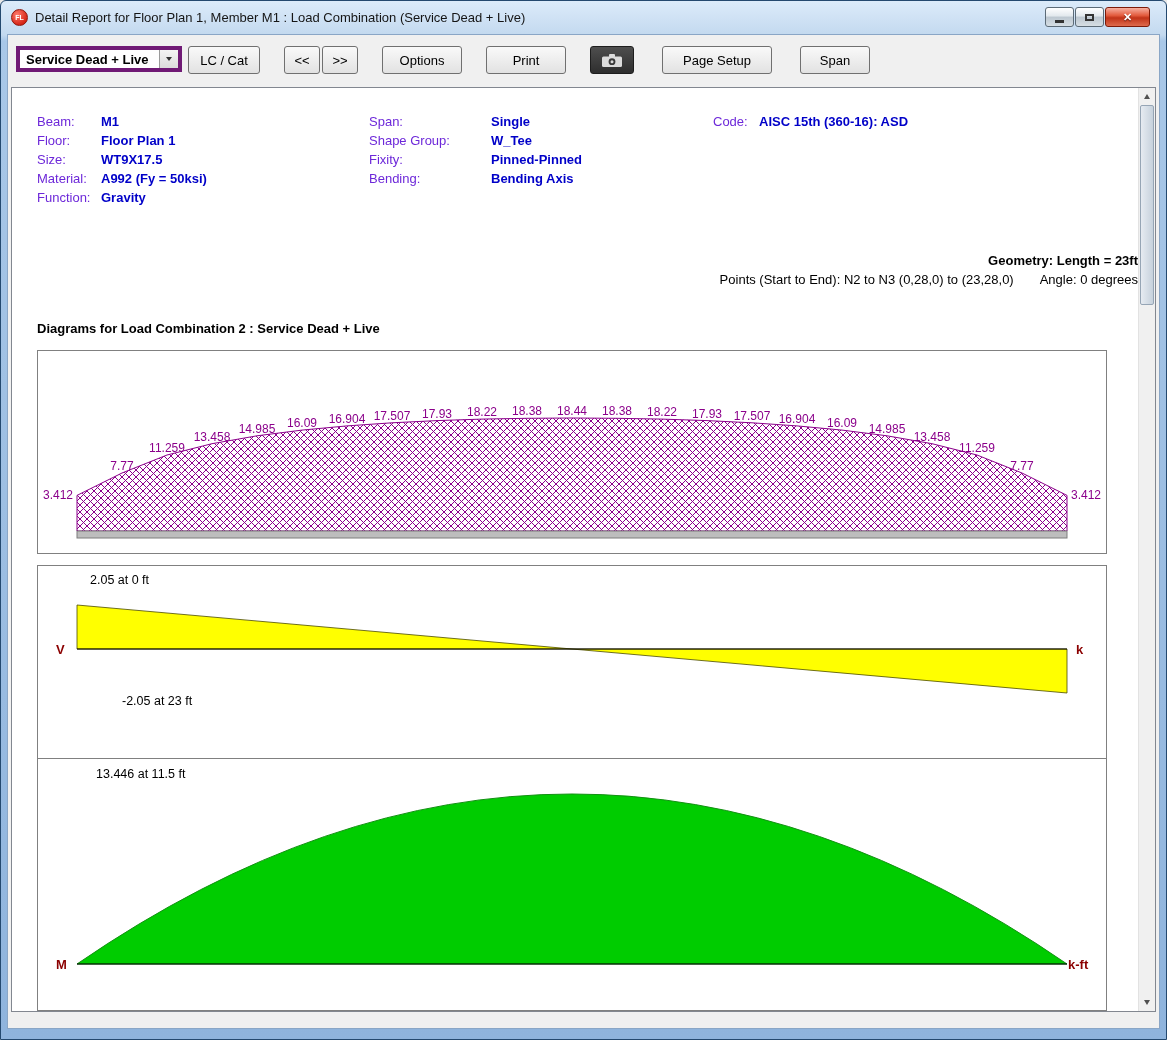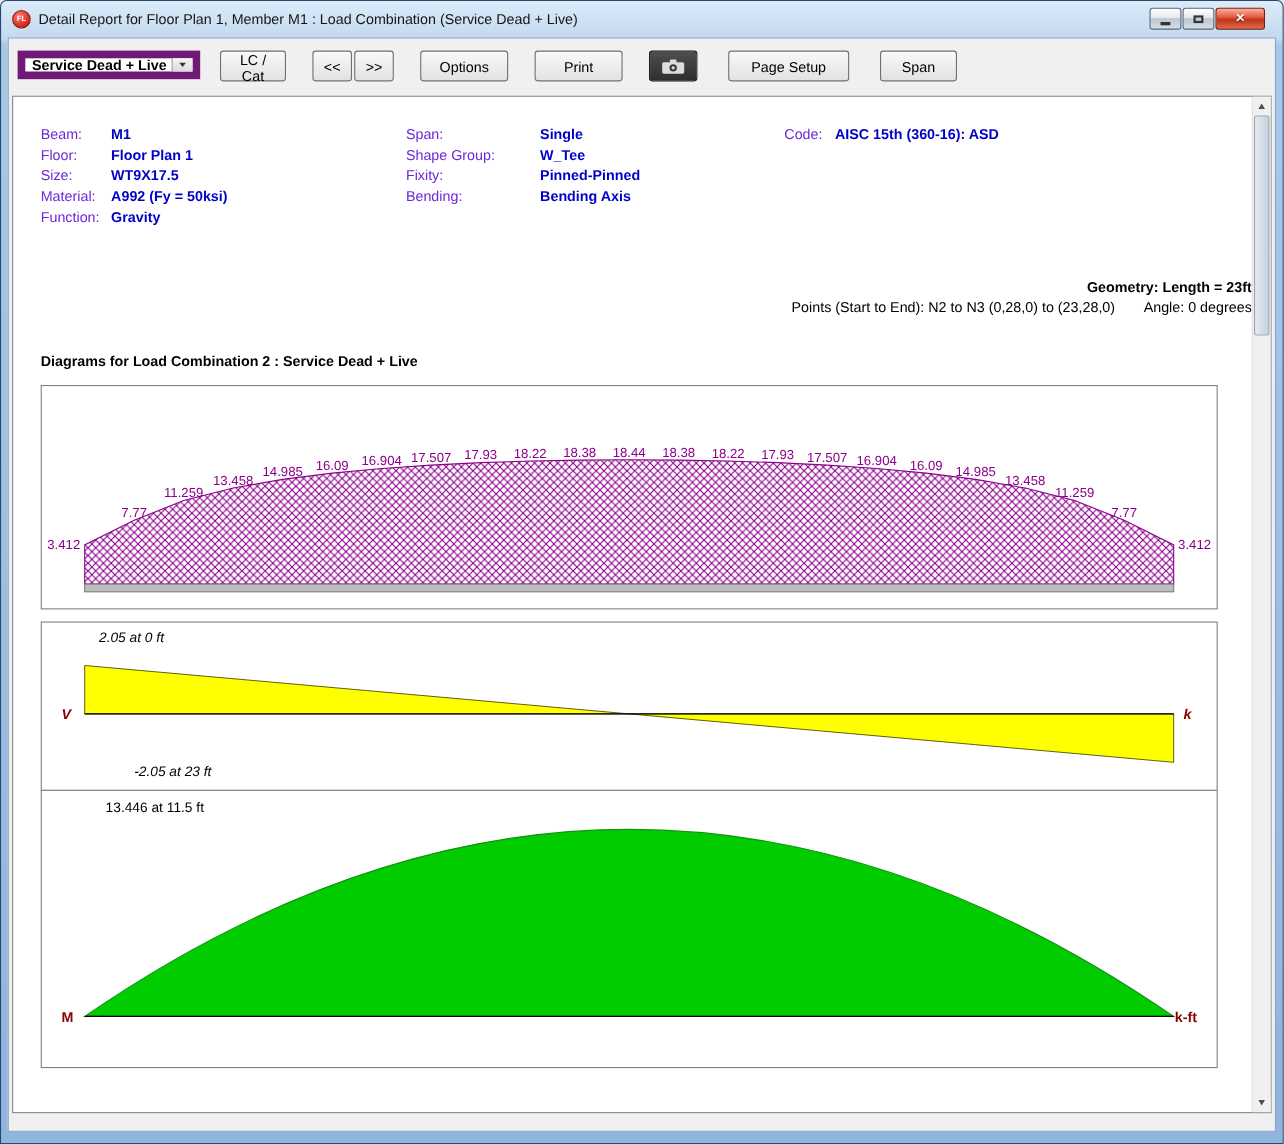--- a/index.html
+++ b/index.html
@@ -21,21 +21,21 @@
     display:flex;align-items:center;justify-content:center;cursor:default;padding:0;}
   .wbtn.close{width:45px;border-color:#7c1a08;
     background:linear-gradient(180deg,#f7b0a0,#e25a3c 42%,#c13318 55%,#de6a4c);}
   .glyph-min{width:9px;height:3px;background:#333;margin-top:9px;}
   .glyph-max{width:9px;height:7px;border:2px solid #333;box-sizing:border-box;background:transparent;}
   .glyph-close{color:#fff;font-size:11px;font-weight:bold;line-height:1;text-shadow:0 1px 1px #5a0e00;}
 
   
   .inner{height:995px;box-sizing:border-box;background:#f0f0f0;border:1px solid #8aa6c6;}
   .toolbar{height:52px;box-sizing:border-box;padding:11px 0 0 8px;display:flex;align-items:flex-start;}
-  .combo{width:166px;height:26px;box-sizing:border-box;background:#fff;border:7px solid #701a75;display:flex;align-items:stretch;}
+  .combo{width:166px;height:26px;box-sizing:border-box;background:#fff;border:4px solid #701a75;display:flex;align-items:stretch;}
   .combo-text{flex:1;display:flex;align-items:center;padding:0 6px;font-size:13px;font-weight:bold;color:#000;white-space:nowrap;overflow:hidden;}
   .combo-btn{width:18px;display:flex;align-items:center;justify-content:center;border-left:1px solid #9a9a9a;
     background:linear-gradient(180deg,#f4f4f4,#dcdcdc);}
   .tri-down{width:0;height:0;border-left:3.5px solid transparent;border-right:3.5px solid transparent;border-top:4.5px solid #333;}
   .btn{height:28px;box-sizing:border-box;border:1px solid #707070;border-radius:3px;
     background:linear-gradient(180deg,#f9f9f9,#e2e2e2);font-family:"Liberation Sans",sans-serif;
     font-size:13px;color:#000;padding:0 10px;cursor:default;}
   .btn-cam{background:linear-gradient(180deg,#4e4e4e,#2e2e2e);border-color:#1d1d1d;display:flex;align-items:center;justify-content:center;}
 
   
@@ -60,21 +60,21 @@
   .val{color:var(--value-blue,#0000c8);font-weight:bold;}
   .geometry{margin-top:44px;line-height:19px;text-align:right;}
   .bold-line{font-weight:bold;}
   .angle{margin-left:26px;}
   .diagrams-head{margin-top:30px;line-height:19px;}
 
   
   .dbox{width:1070px;box-sizing:border-box;border:1px solid #808080;background:#fff;}
   .dbox svg{display:block;}
   #load-box{margin-top:12px;height:204px;}
-  #shear-box{margin-top:11px;height:154px;font-style:italic;}
+  #shear-box{margin-top:11px;height:194px;}
   #moment-box{margin-top:-1px;height:253px;}
 
   .load-label{font-family:"Liberation Sans",sans-serif;font-size:12px;fill:var(--load-purple,#8b008b);}
   .diagram-note{font-family:"Liberation Sans",sans-serif;font-size:12.5px;fill:#000;}
   .axis-label{font-family:"Liberation Sans",sans-serif;font-size:13px;font-weight:bold;fill:var(--axis-red,#8b0000);}
 </style>
 </head>
 <body>
 
 <div class="window">
@@ -97,21 +97,21 @@
 
   <div class="inner">
 
     <div class="toolbar">
       <div class="combo">
         <span class="combo-text">Service Dead + Live</span>
         <span class="combo-btn">
             <span class="tri-down"></span>
           </span>
       </div>
-      <button class="btn" style="margin-left:18px;width:60px;">LC / Cat</button>
+      <button class="btn" style="margin-left:6px;width:72px;">LC / Cat</button>
       <button class="btn" style="margin-left:24px;width:36px;padding:0;">&lt;&lt;</button>
       <button class="btn" style="margin-left:2px;width:36px;padding:0;">&gt;&gt;</button>
       <button class="btn" style="margin-left:24px;width:80px;">Options</button>
       <button class="btn" style="margin-left:24px;width:80px;">Print</button>
       <button class="btn btn-cam" style="margin-left:24px;width:44px;">
         <svg width="22" height="15" viewBox="0 0 22 15">
           <rect x="1" y="3.5" width="20" height="10.5" rx="1.5" fill="#dcdcdc"></rect>
           <rect x="8" y="1" width="6" height="3.5" rx="1" fill="#dcdcdc"></rect>
           <circle cx="11" cy="8.7" r="3.4" fill="#3a3a3a"></circle>
           <circle cx="11" cy="8.7" r="1.5" fill="#dcdcdc"></circle>

